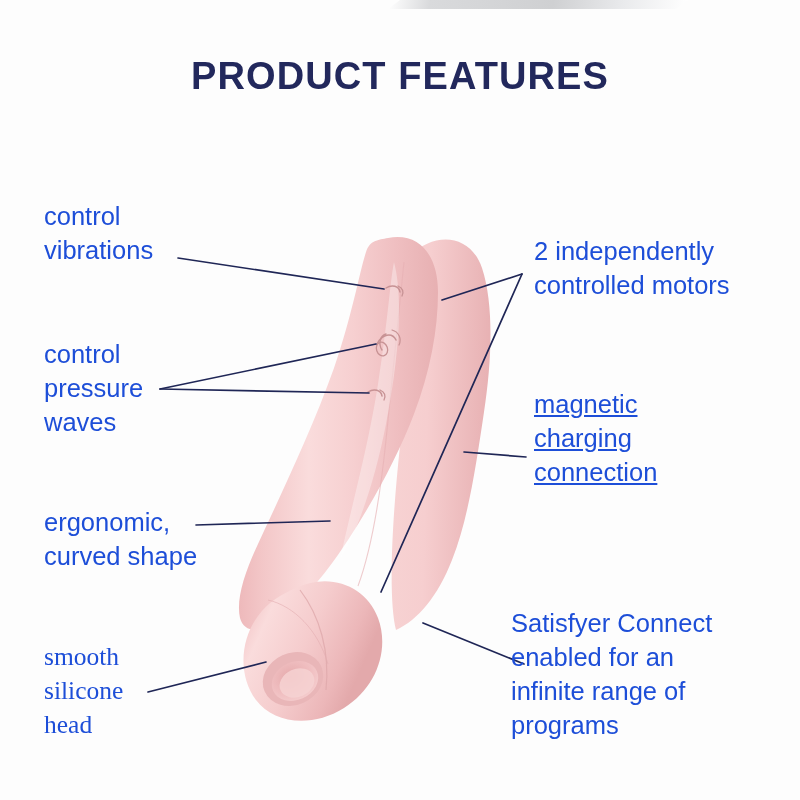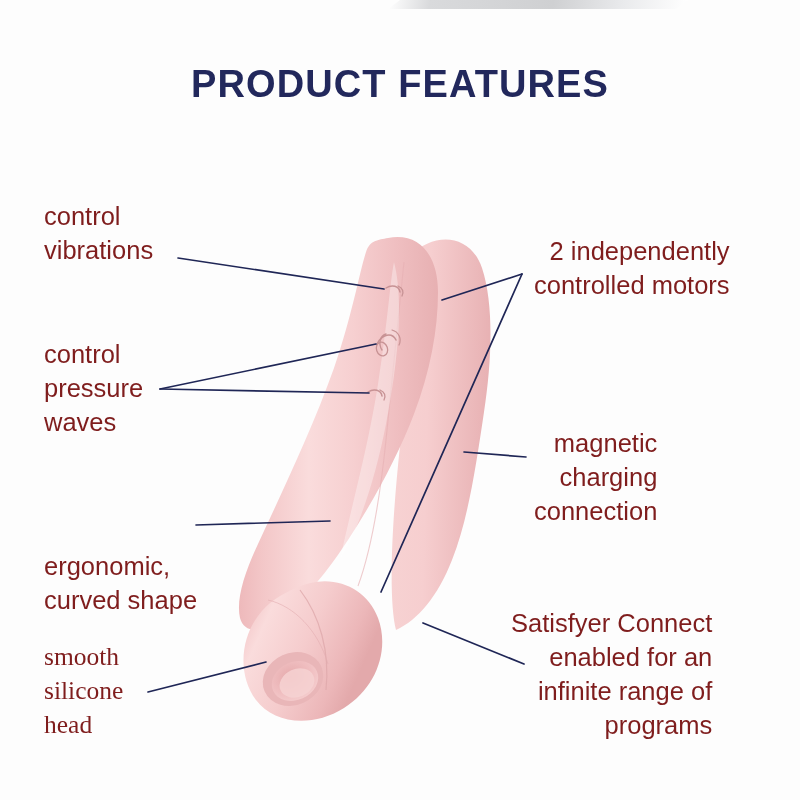--- a/index.html
+++ b/index.html
@@ -24,38 +24,38 @@
     top: 0;
     width: 300px;
     height: 9px;
     background: linear-gradient(100deg, #ffffff 0%, #d9dadc 14%, #cfd0d2 55%, #e9eaec 78%, #ffffff 100%);
     clip-path: polygon(4% 0, 100% 0, 96% 100%, 0 100%);
   }
 
   #page-title {
     position: absolute;
     left: 0;
-    top: 63px;
+    top: 55px;
     width: 800px;
     text-align: center;
     font-size: 38px;
     font-weight: bold;
     letter-spacing: 1.1px;
     color: #22285c;
   }
 
   .label {
     position: absolute;
-    color: #7f1d1d;
+    color: #1d4ed8;
     font-size: 25.5px;
     line-height: 34px;
     font-weight: 400;
     white-space: pre-line;
   }
-  .label.right { text-align: right; }
+  .label.right { text-align: left; }
 
   #svg-layer {
     position: absolute;
     left: 0;
     top: 0;
     width: 800px;
     height: 800px;
   }
 </style>
 </head>
@@ -173,31 +173,31 @@
     </g>
   </svg>
 
   <div class="label" style="left:44px; top:199px;">control
 vibrations</div>
 
   <div class="label" style="left:44px; top:337px;">control
 pressure
 waves</div>
 
-  <div class="label" style="left:44px; top:505px;margin-top:44px;">ergonomic,
+  <div class="label" style="left:44px; top:505px;">ergonomic,
 curved shape</div>
 
   <div class="label" style="left:44px; top:640px;font-family:Liberation Serif, serif;">smooth
 silicone
 head</div>
 
   <div class="label right" style="left:534px; top:234px;">2 independently
 controlled motors</div>
 
-  <div class="label right" style="left:534px; top:426px;">magnetic
+  <div class="label right" style="left:534px; top:387px;text-decoration:underline;">magnetic
 charging
 connection</div>
 
   <div class="label right" style="left:511px; top:606px;">Satisfyer Connect
 enabled for an
 infinite range of
 programs</div>
 
 </div>
 

